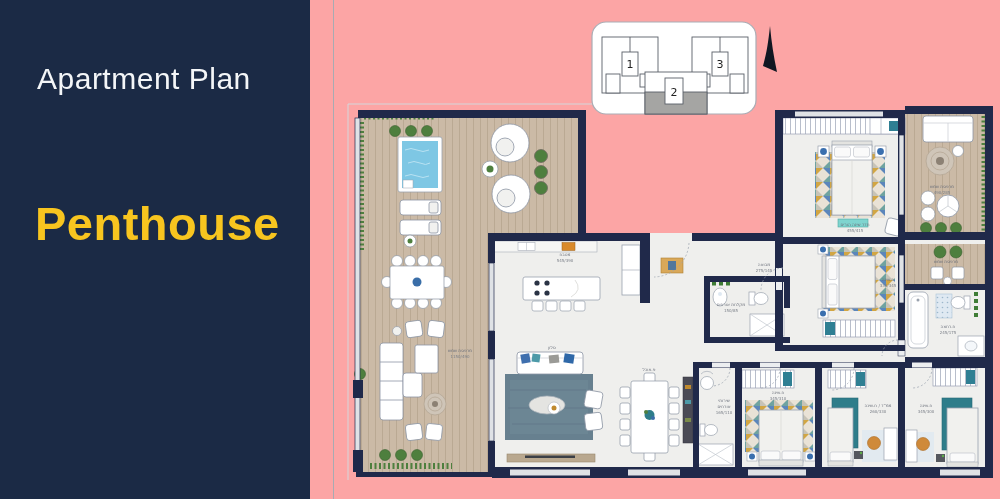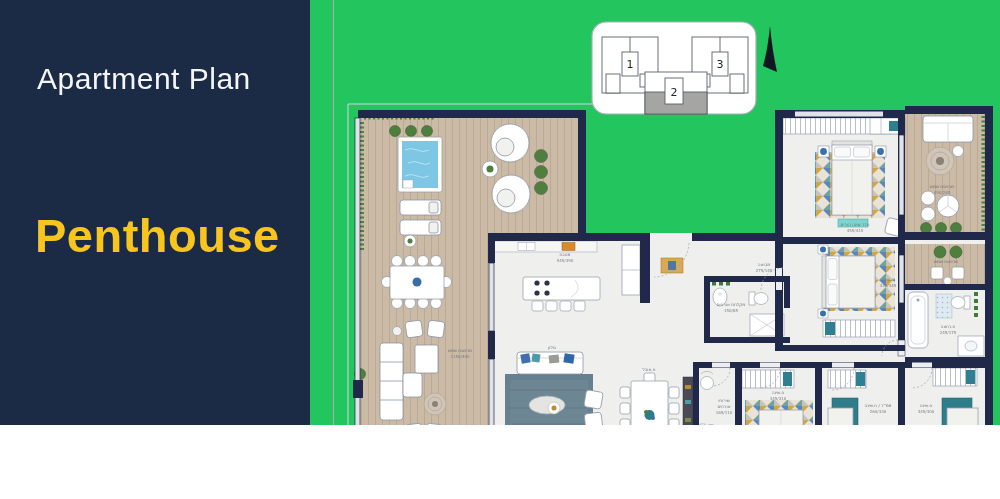--- a/index.html
+++ b/index.html
@@ -1,21 +1,21 @@
 <!DOCTYPE html>
 <html><head>
 <meta charset="utf-8">
 <style>
   html,body{margin:0;padding:0;background:#ffffff;}
-  .canvas{position:relative;width:1000px;height:425px;overflow:hidden;background:#22c55e;
+  .canvas{position:relative;width:1000px;height:499px;overflow:hidden;background:#fca5a5;
           font-family:"Liberation Sans", sans-serif;}
   .sidebar{position:absolute;left:0;top:0;width:310px;height:499px;background:#1b2a45;}
   .sidebar .title{position:absolute;left:37px;top:62px;color:#f4f6f8;font-size:30px;
                   font-weight:400;letter-spacing:.5px;}
-  .sidebar .subtitle{position:absolute;left:35px;top:208px;color:#f8c51f;font-size:47px;
+  .sidebar .subtitle{position:absolute;left:35px;top:196px;color:#f8c51f;font-size:47px;
                   font-weight:700;letter-spacing:.5px;}
   .divider{position:absolute;left:333px;top:0;width:1px;height:499px;background:#a7abb2;}
   .plan-wrap{position:absolute;left:340px;top:0;width:660px;height:499px;}
   svg text{font-family:"DejaVu Sans", sans-serif;}
   .roomlbl{fill:#6a6f7a;font-size:4.3px;}
   .dimlbl{fill:#7a7f88;font-size:4px;}
   .unitnum{fill:#222;font-size:11px;}
 </style>
 </head>
 <body>

